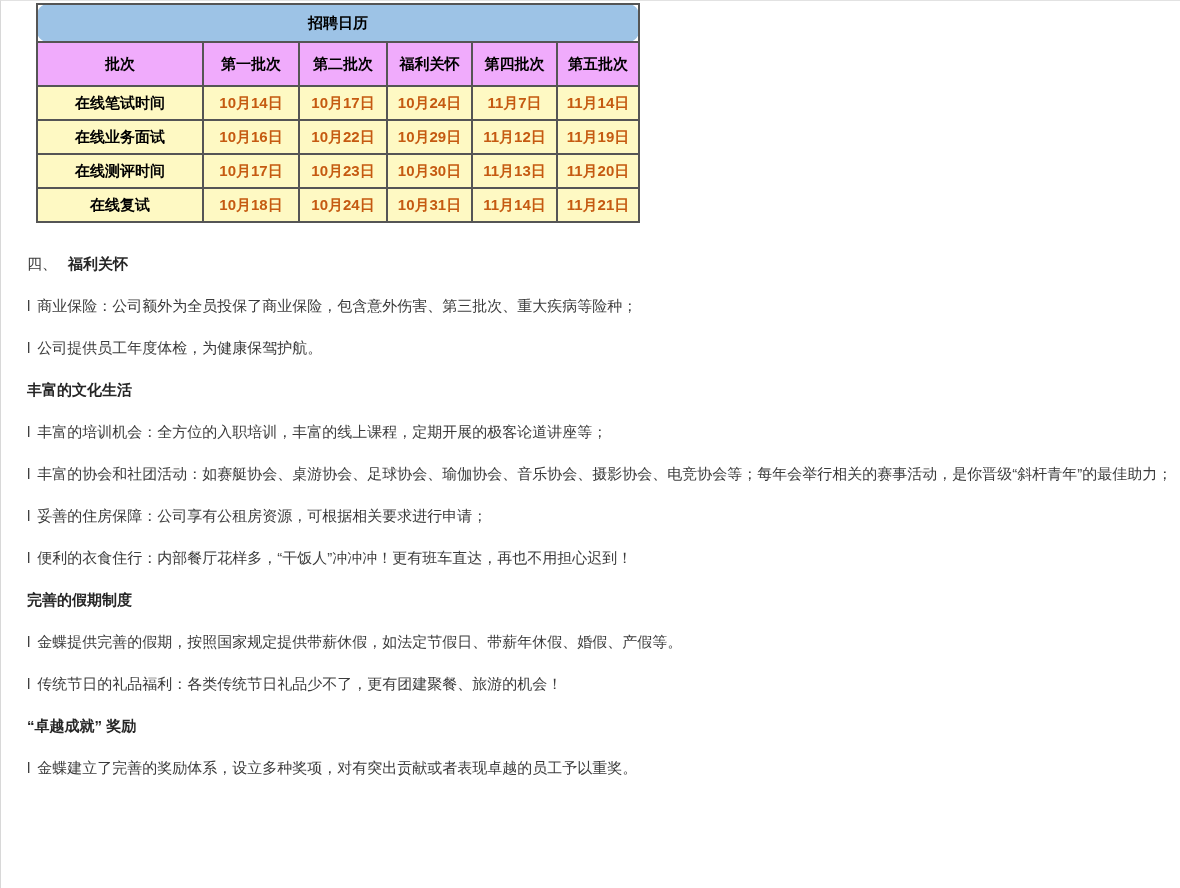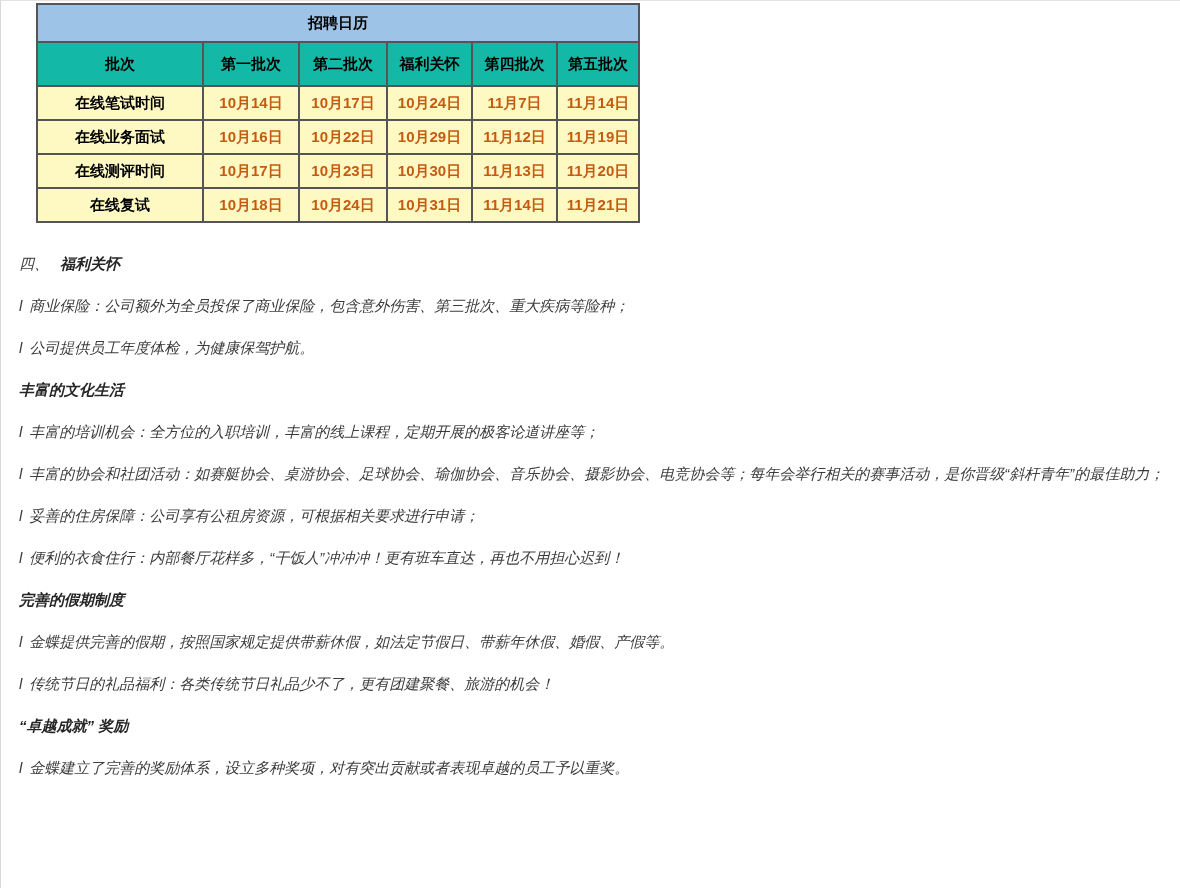--- a/index.html
+++ b/index.html
@@ -16,30 +16,30 @@
   table.cal{
     border-collapse:collapse;table-layout:fixed;
     margin:2px 0 0 35px;
   }
   .cal th,.cal td{
     border:2px solid #555555;
     text-align:center;vertical-align:middle;
     font-size:15px;font-weight:bold;color:#000000;
     padding:0;overflow:hidden;white-space:nowrap;
   }
-  .cal .titlebar{background:#9DC3E6;height:36px;}
-  .cal thead th.colhead{background:#14b8a6;height:42px;}
+  .cal .titlebar{background:#9DC3E6;height:36px;border-radius:11px;}
+  .cal thead th.colhead{background:#f0abfc;height:42px;}
   .cal tbody td{height:32px;background:#fef9c3;}
   .cal tbody td.date{color:#C55A11;}
   
   .content{
     padding:27px 6px 0 10px;
     font-size:15px;
   }
-  .content p{margin:0 0 14px 8px;line-height:28px;font-style:italic;}
+  .content p{margin:0 0 14px 16px;line-height:28px;}
   .content p.h{font-weight:bold;color:#262626;}
   .section-number{font-weight:normal;color:#3b3b3b;margin-right:11px;}
   .bullet{margin-right:7px;}
 </style>
 </head>
 <body>
 
 <div class="page">
 
   <table class="cal">

